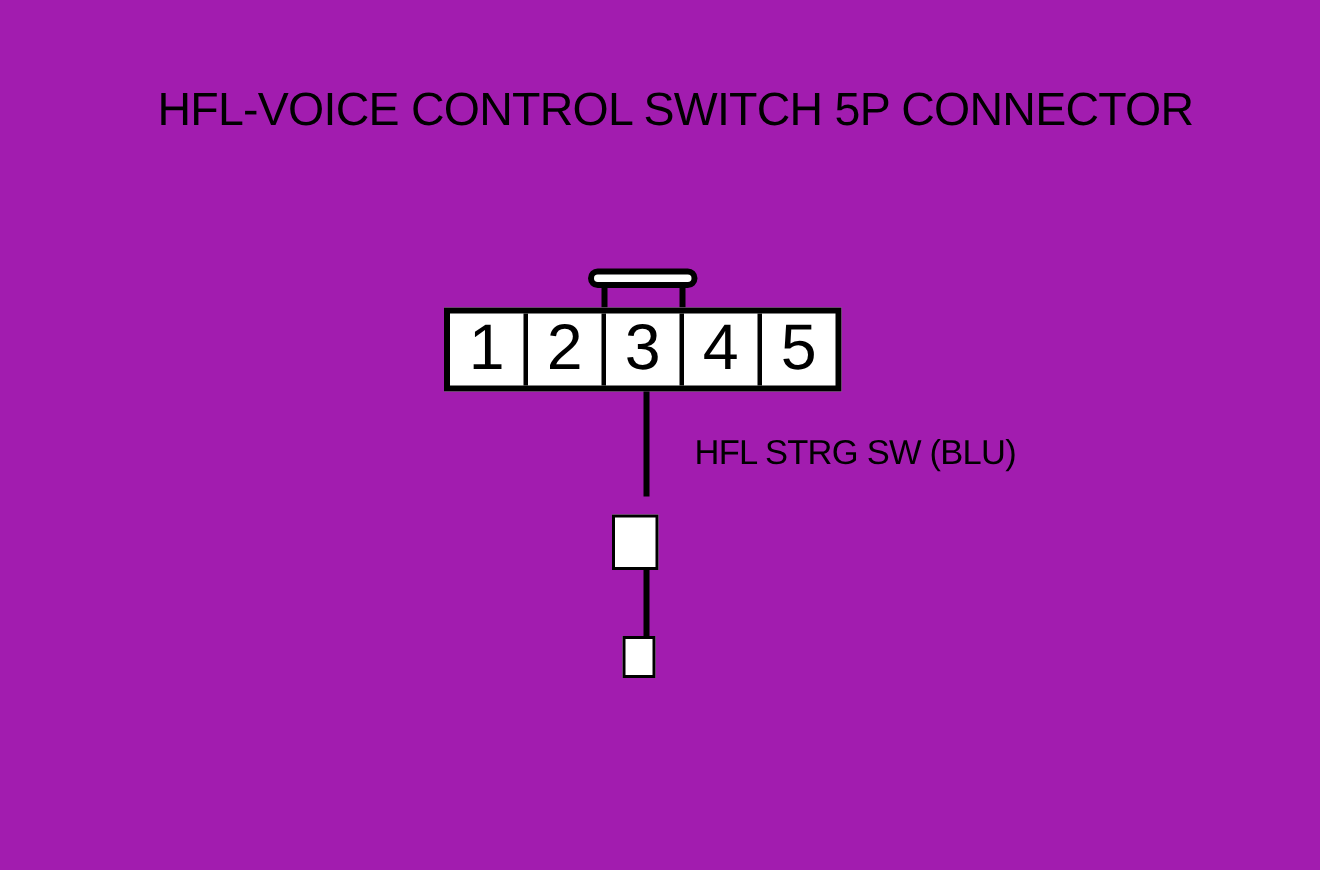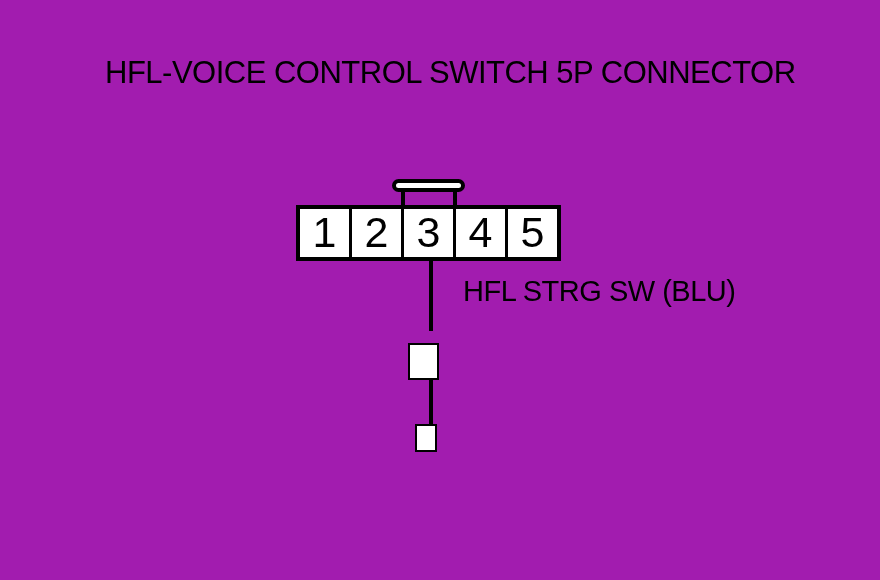--- a/index.html
+++ b/index.html
@@ -74,22 +74,22 @@
     position: absolute;
     left: 429px;
     width: 4px;
     background: #000000;
   }
   .wire-upper { top: 261px; height: 70px; }
   .wire-lower { top: 380px; height: 44px; }
   .wire-label {
     position: absolute;
     left: 463px;
-    top: 277px;
-    font-size: 29px;
+    top: 290px;
+    font-size: 23px;
     letter-spacing: -0.5px;
     line-height: 1;
     white-space: nowrap;
   }
   
   .terminal {
     position: absolute;
     border: 2px solid #000000;
     box-sizing: border-box;
     background: #ffffff;

